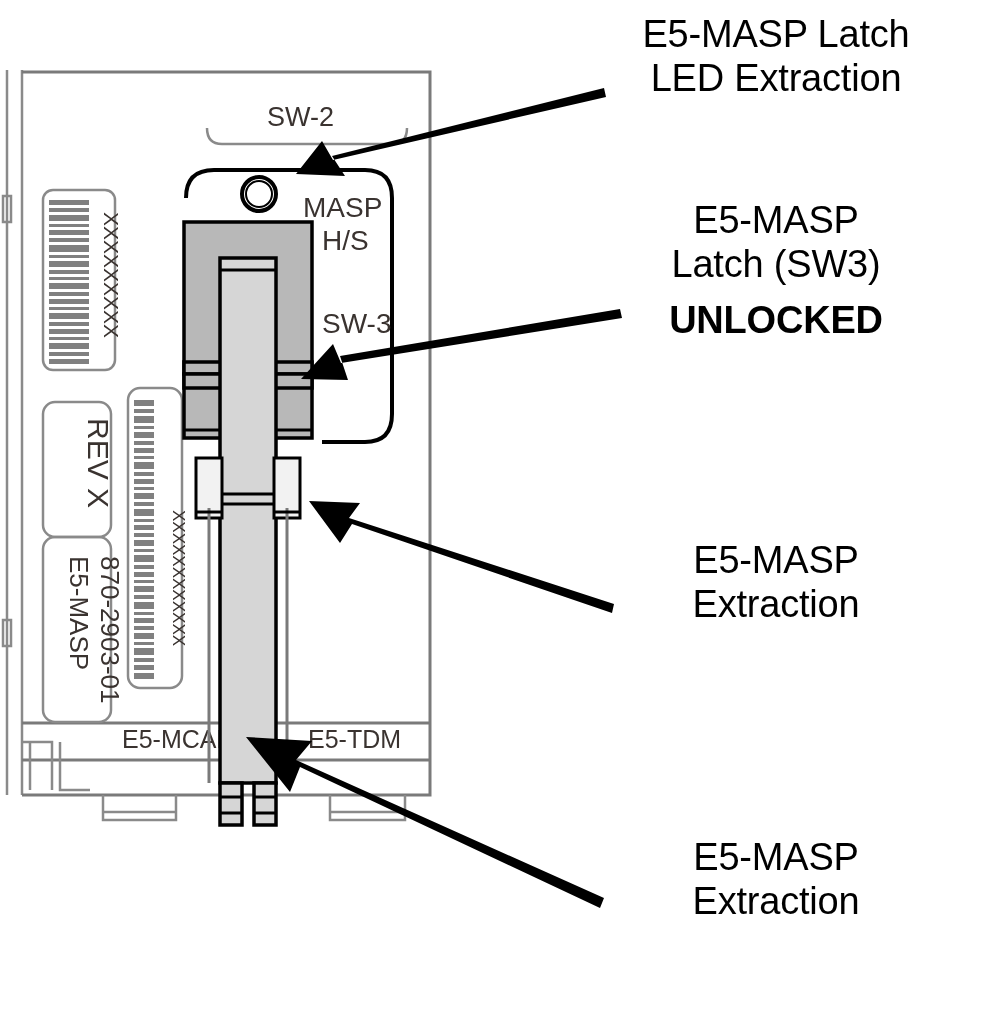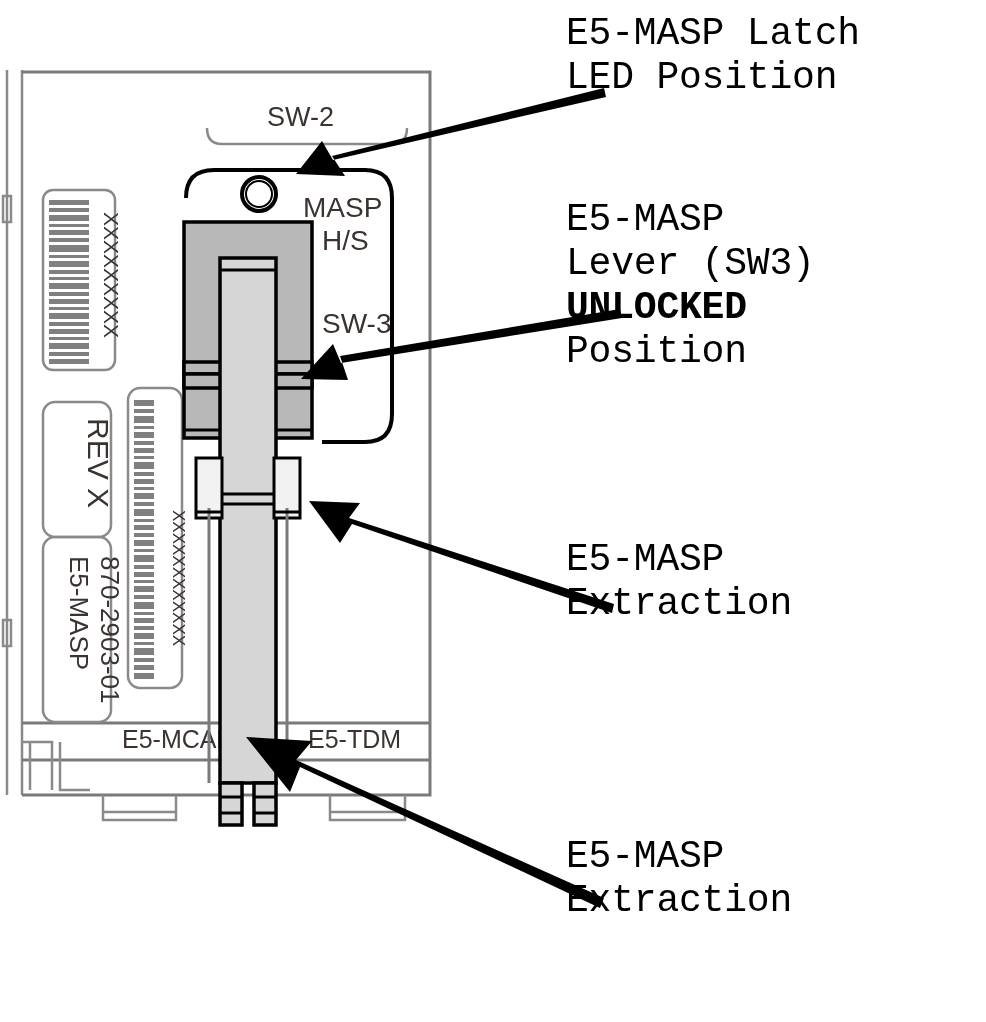--- a/index.html
+++ b/index.html
@@ -17,29 +17,30 @@
   }
   svg.diagram {
     position: absolute;
     left: 0;
     top: 0;
     width: 986px;
     height: 1022px;
   }
   .callout {
     position: absolute;
+    text-align: center;
     color: #000000;
-    font-family: Liberation Mono, monospace;
+    font-family: Liberation Sans, sans-serif;
     font-size: 38px;
     line-height: 1.16;
     letter-spacing: -0.2px;
     white-space: nowrap;
   }
   .callout .ln { display: block; }
-  .callout .ln.bold { font-weight: bold; }
+  .callout .ln.bold { font-weight: bold; margin-top: 12px; }
   .c1 { left: 566px; top: 12px; width: 420px; }
   .c2 { left: 566px; top: 198px; width: 420px; }
   .c3 { left: 566px; top: 538px; width: 420px; }
   .c4 { left: 566px; top: 835px; width: 420px; }
 </style>
 </head>
 <body>
 
 <div id="page">
 
@@ -223,28 +224,27 @@
       <path d="M620 309 L340 356 L348 380 L301 379 L333 344 L341 363 L622 318 Z"></path>
 
       <path d="M612 613 L352 524 L340 543 L309 501 L360 503 L349 518 L614 604 Z"></path>
 
       <path d="M600 908 L300 767 L290 792 L246 737 L312 741 L296 760 L604 898 Z"></path>
     </g>
   </svg>
 
   <div class="callout c1">
     <span class="ln">E5-MASP Latch</span>
-    <span class="ln">LED Position</span>
+    <span class="ln">LED Extraction</span>
   </div>
 
   <div class="callout c2">
     <span class="ln">E5-MASP</span>
-    <span class="ln">Lever (SW3)</span>
+    <span class="ln">Latch (SW3)</span>
     <span class="ln bold">UNLOCKED</span>
-    <span class="ln">Position</span>
   </div>
 
   <div class="callout c3">
     <span class="ln">E5-MASP</span>
     <span class="ln">Extraction</span>
   </div>
 
   <div class="callout c4">
     <span class="ln">E5-MASP</span>
     <span class="ln">Extraction</span>

